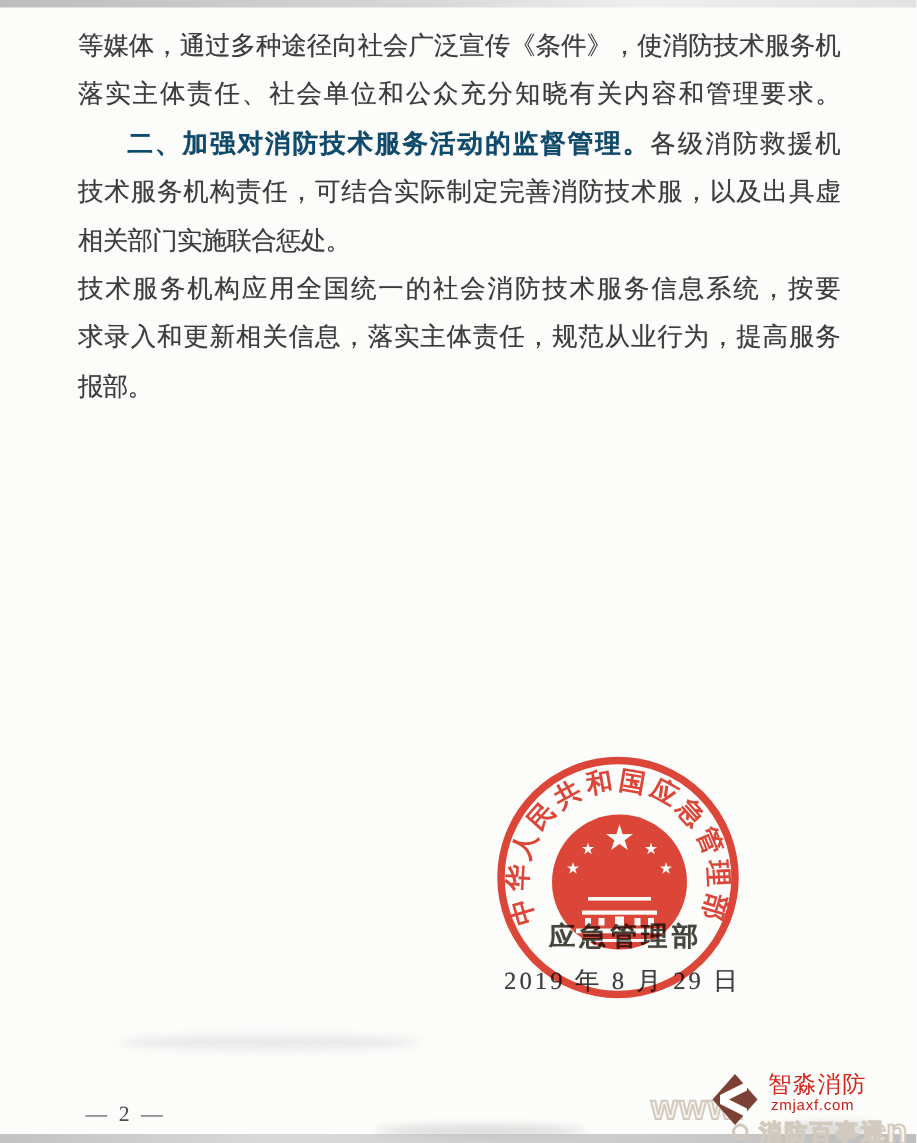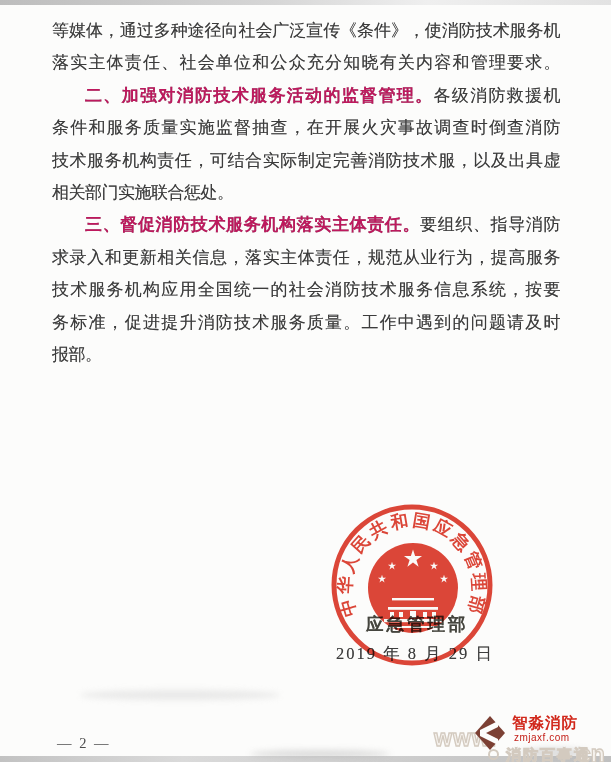--- a/index.html
+++ b/index.html
@@ -21,66 +21,63 @@
   .sm3{left:80px;top:690px;width:200px;height:10px;background:#dcdcdc;opacity:.6;}
   
   .text{position:absolute;left:52px;top:15px;width:508px;}
   .ln{
     width:508px;height:32.4px;line-height:32.4px;
     font-size:17px;letter-spacing:-0.5px;color:#3c3c3c;
     text-align:justify;text-shadow:0 0 .5px rgba(60,60,60,.55);
   }
   .jl{text-align-last:justify;}
   .ind{text-indent:33px;}
-  .hd{font-family:"Liberation Sans","DejaVu Sans",sans-serif;font-weight:700;color:#be185d;}
+  .hd{font-family:"Liberation Sans","DejaVu Sans",sans-serif;font-weight:700;color:#0c4a6e;}
   
   .seal-svg{position:absolute;left:330px;top:502px;width:168px;height:168px;
     mix-blend-mode:multiply;opacity:.93;}
   .authority{position:absolute;left:366px;top:612px;font-size:17.5px;letter-spacing:3px;
     color:#45453e;font-weight:600;text-shadow:0 0 .5px rgba(70,70,60,.5);}
   .seal-date{position:absolute;left:336px;top:643px;font-size:16.5px;letter-spacing:2px;
     color:#3d3d3d;text-shadow:0 0 .5px rgba(60,60,60,.5);}
   
   .pageno{position:absolute;left:57px;top:735px;font-size:14.5px;letter-spacing:2px;color:#4c4c4c;}
   
   .wm{position:absolute;left:430px;top:710px;width:181px;height:52px;
     font-family:"Liberation Sans","DejaVu Sans",sans-serif;}
   .bubble{position:absolute;color:#f5f1ec;-webkit-text-stroke:1.3px #d3cabf;font-weight:700;}
   .wm-www{left:4px;top:15px;font-size:23px;letter-spacing:1px;}
   .wm-cn{left:148px;top:31px;font-size:23px;}
   .wm-portal{left:76px;top:36px;font-size:15px;letter-spacing:2px;-webkit-text-stroke:1px #d3cabf;}
   .portal-icon{position:absolute;left:58px;top:39px;width:11px;height:11px;border:2px solid #d3cabf;
     border-radius:50%;box-sizing:border-box;}
   .brand-logo{position:absolute;left:44px;top:5px;}
-  .brand{position:absolute;left:82px;top:3px;font-size:15.5px;font-weight:700;color:#d1281b;letter-spacing:1px;}
+  .brand{position:absolute;left:82px;top:3px;font-size:15.5px;font-weight:400;color:#d1281b;letter-spacing:1px;}
   .site{position:absolute;left:84px;top:22px;font-size:10px;font-weight:400;color:#c4211a;letter-spacing:.5px;}
 </style>
 </head>
 <body>
 
 <div class="page">
 
   <div class="edge-top"></div>
   <div class="edge-bottom"></div>
   <div class="edge-right"></div>
   <div class="smudge sm1"></div>
   <div class="smudge sm2"></div>
   <div class="smudge sm3"></div>
 
   <div class="text">
     <div class="ln jl"><span>等媒体，通过多种途径向社会广泛宣传《条件》，使消防技术服务机</span></div>
     <div class="ln jl"><span>落实主体责任、社会单位和公众充分知晓有关内容和管理要求。</span></div>
     <div class="ln jl ind"><span class="hd">二、加强对消防技术服务活动的监督管理。</span><span>各级消防救援机</span></div>
-    <div class="ln jl"><span>条件和服务质量实施监督抽查，在开展火灾事故调查时倒查消防</span></div>
     <div class="ln jl"><span>技术服务机构责任，可结合实际制定完善消防技术服，以及出具虚</span></div>
     <div class="ln"><span>相关部门实施联合惩处。</span></div>
-    <div class="ln jl ind"><span class="hd">三、督促消防技术服务机构落实主体责任。</span><span>要组织、指导消防</span></div>
+    <div class="ln jl"><span>技术服务机构应用全国统一的社会消防技术服务信息系统，按要</span></div>
     <div class="ln jl"><span>求录入和更新相关信息，落实主体责任，规范从业行为，提高服务</span></div>
-    <div class="ln jl"><span>技术服务机构应用全国统一的社会消防技术服务信息系统，按要</span></div>
-    <div class="ln jl"><span>务标准，促进提升消防技术服务质量。工作中遇到的问题请及时</span></div>
     <div class="ln"><span>报部。</span></div>
   </div>
 
   <div class="authority">应急管理部</div>
   <div class="seal-date">2019 年 8 月 29 日</div>
 
   <svg class="seal-svg" viewBox="0 0 168 168">
     <circle cx="82" cy="83" r="78" fill="none" stroke="#dc392a" stroke-width="5"></circle>
     <path id="sealArc" d="M 25.8 109.2 A 61 61 0 1 1 138.2 109.2" fill="none"></path>
     <text font-size="17.5" fill="#dc392a" font-weight="bold" letter-spacing="3" font-family="Liberation Serif, DejaVu Serif, serif">

